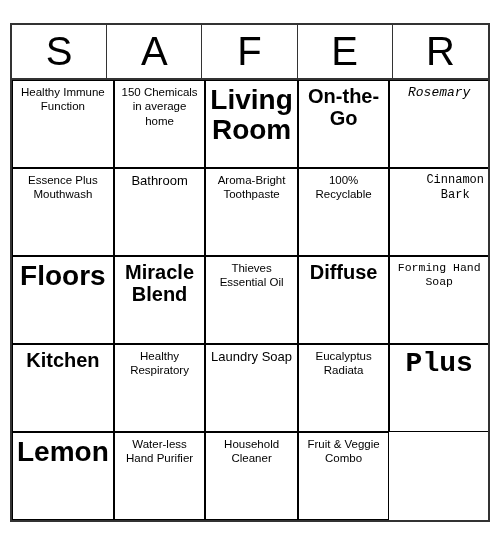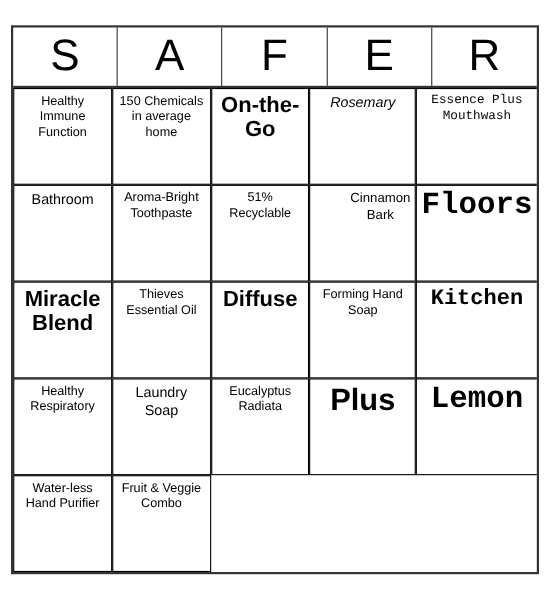--- a/index.html
+++ b/index.html
@@ -77,36 +77,39 @@
       <div class="header-cell">R</div>
     </div>
   <div class="bingo-grid">
   <div class="cell">
         <span style="font-size: 11.5px; line-height: 1.3;">Healthy Immune Function</span>
       </div>
       <div class="cell">
         <span style="font-size: 11.5px; line-height: 1.3;">150 Chemicals in average home</span>
       </div>
       <div class="cell">
+        <span style="font-size: 28px; font-weight: bold; line-height: 1.1;">Living Room</span>
+      </div>
+      <div class="cell">
         <span style="font-size: 20px; font-weight: bold; line-height: 1.1;">On-the-Go</span>
       </div>
       <div class="cell">
         <span style="font-size: 13px; line-height: 1.3; font-style: italic;">Rosemary</span>
       </div>
       <div class="cell">
         <span style="font-size: 11.5px; line-height: 1.3;">Essence Plus Mouthwash</span>
       </div>
       <div class="cell">
         <span style="font-size: 13px; line-height: 1.3;">Bathroom</span>
       </div>
       <div class="cell">
         <span style="font-size: 11.5px; line-height: 1.3;">Aroma-Bright Toothpaste</span>
       </div>
       <div class="cell">
-        <span style="font-size: 11.5px; line-height: 1.3;">51% Recyclable</span>
+        <span style="font-size: 11.5px; line-height: 1.3;">100% Recyclable</span>
       </div>
       <div class="cell">
         <span style="font-size: 12px; line-height: 1.3; margin-left: 32px;">Cinnamon Bark</span>
       </div>
       <div class="cell">
         <span style="font-size: 28px; font-weight: bold; line-height: 1.1;">Floors</span>
       </div>
       <div class="cell">
         <span style="font-size: 20px; font-weight: bold; line-height: 1.1;">Miracle Blend</span>
       </div>
@@ -134,16 +137,19 @@
       <div class="cell">
         <span style="font-size: 28px; font-weight: bold; line-height: 1.1;">Plus</span>
       </div>
       <div class="cell">
         <span style="font-size: 28px; font-weight: bold; line-height: 1.1;">Lemon</span>
       </div>
       <div class="cell">
         <span style="font-size: 11.5px; line-height: 1.3;">Water-less Hand Purifier</span>
       </div>
       <div class="cell">
+        <span style="font-size: 11.5px; line-height: 1.3;">Household Cleaner</span>
+      </div>
+      <div class="cell">
         <span style="font-size: 11.5px; line-height: 1.3;">Fruit &amp; Veggie Combo</span>
       </div>
     </div>
 </div>
 
 </body></html>

